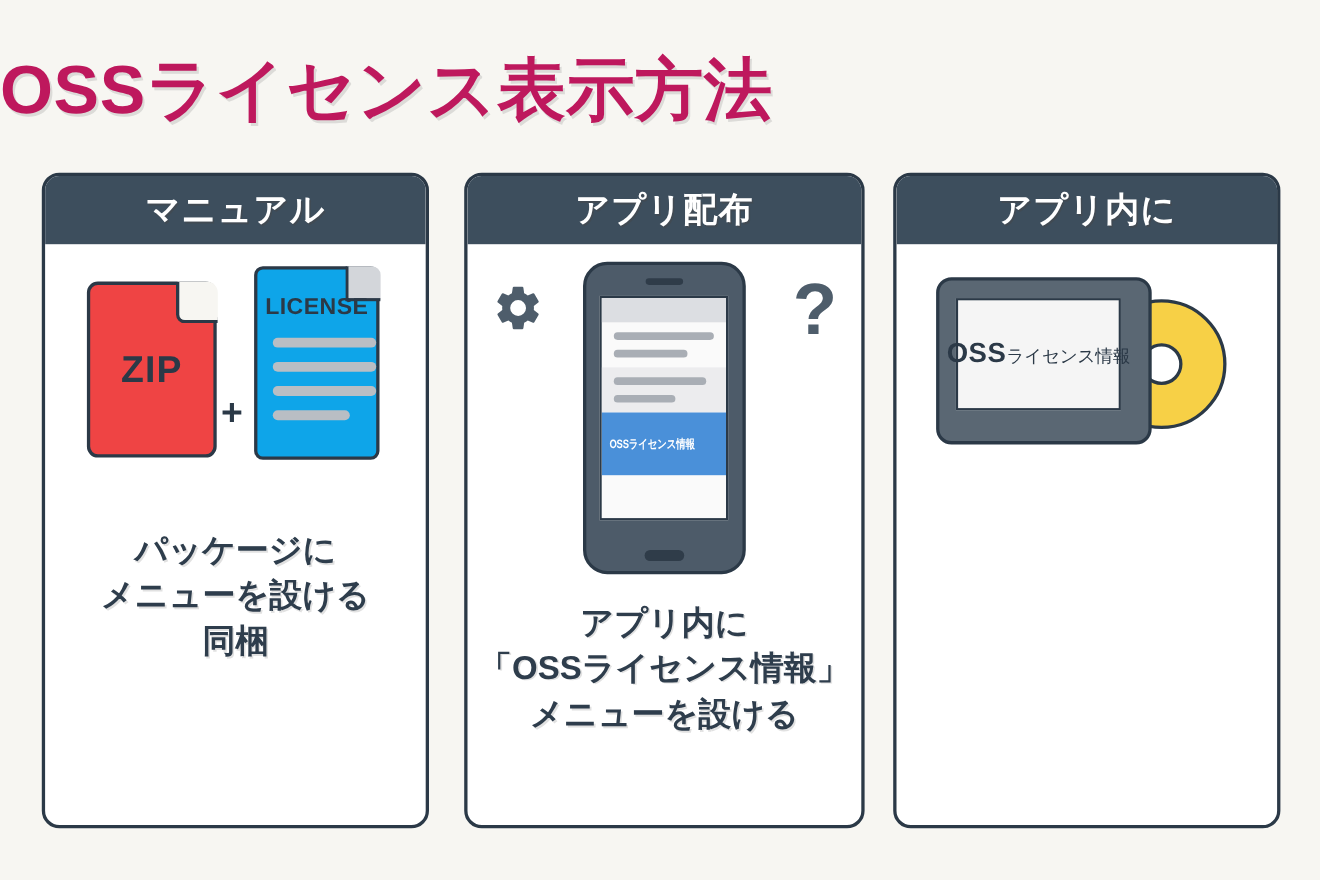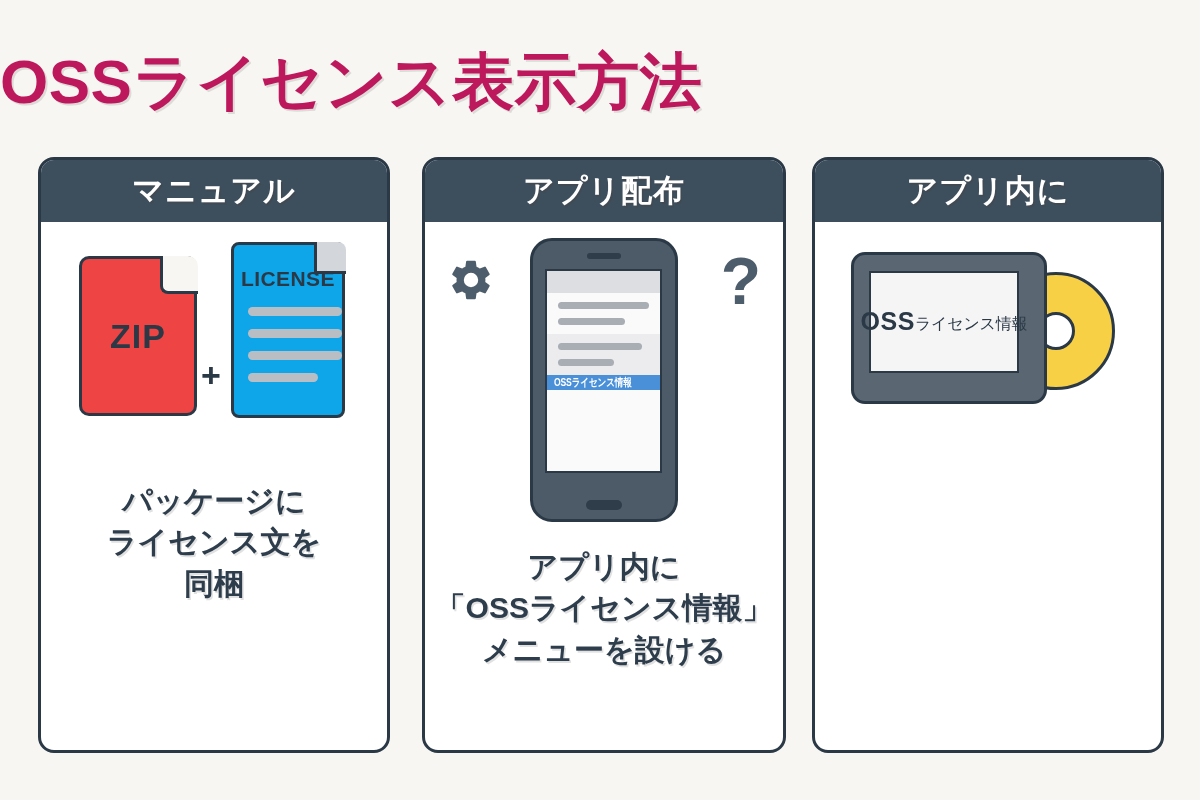--- a/index.html
+++ b/index.html
@@ -221,21 +221,21 @@
     border-radius: 4px;
     margin-bottom: 9px;
   }
   .scr-line:last-child { margin-bottom: 0; }
   .scr-line.w-full { width: 100%; }
   .scr-line.w-mid { width: 74%; }
   .scr-line.w-long { width: 92%; }
   .scr-line.w-short { width: 62%; }
   .scr-highlight {
     background: #4a90d9;
-    padding: 0 7px;
+    padding: 21px 7px;
     display: flex;
     align-items: center;
   }
   .scr-highlight-text {
     color: #ffffff;
     font-size: 11px;
     font-weight: 700;
     white-space: nowrap;
     transform: scaleX(0.78);
     transform-origin: left center;
@@ -332,21 +332,21 @@
           <div class="lic-lines">
             <div class="lic-line"></div>
             <div class="lic-line"></div>
             <div class="lic-line"></div>
             <div class="lic-line short"></div>
           </div>
         </div>
       </div>
 
       <div class="caption cap1">パッケージに
-ライセンス文を
+メニューを設ける
 同梱</div>
     </div>
   </div>
 
   <div class="card" id="card-2">
     <div class="card-header">
       <span class="card-header-text">アプリ配布</span>
     </div>
     <div class="card-body">
 

